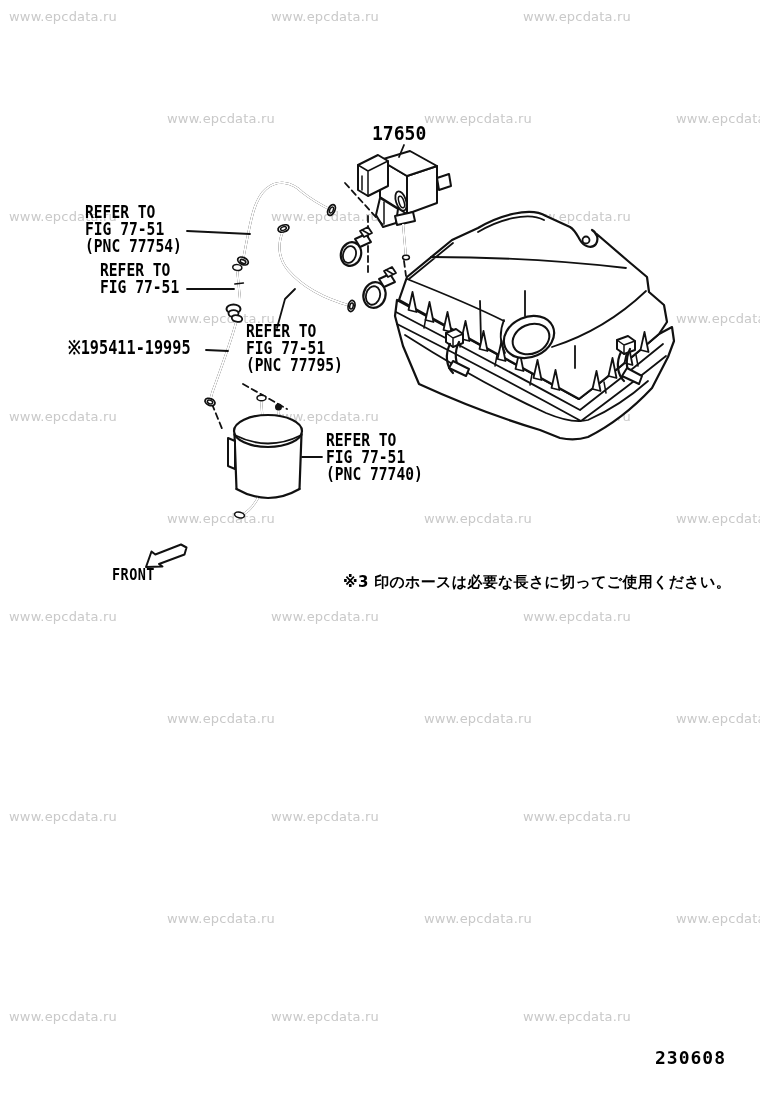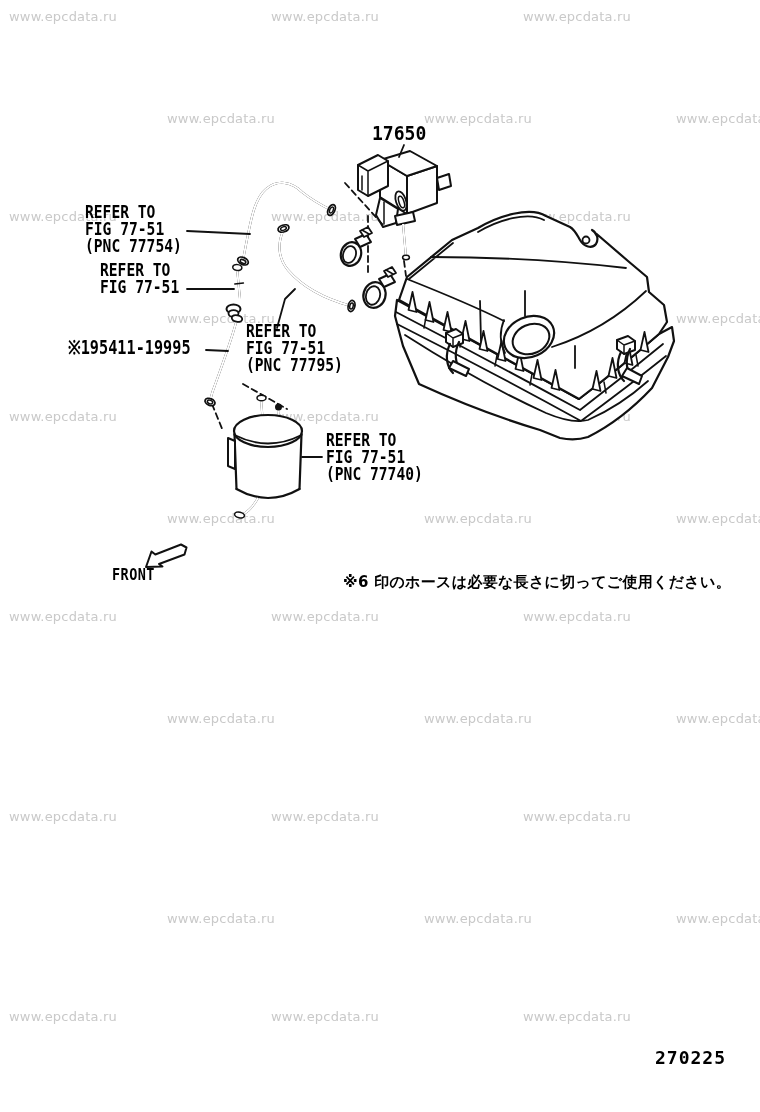--- a/index.html
+++ b/index.html
@@ -253,15 +253,15 @@
 </div>
 
 <div class="callout" style="left:326px;top:432px;">
   <div>REFER TO</div>
   <div>FIG 77-51</div>
   <div>(PNC 77740)</div>
 </div>
 
 <div class="callout front-label" style="left:112px;top:567px;">FRONT</div>
 
-<div class="note-jp" style="left:343px;top:573px;">※6 印のホースは必要な長さに切ってご使用ください。</div>
-
-<div class="fig-number" style="left:655px;top:1047px;">270225</div>
+<div class="note-jp" style="left:343px;top:573px;">※3 印のホースは必要な長さに切ってご使用ください。</div>
+
+<div class="fig-number" style="left:655px;top:1047px;">230608</div>
 
 </body></html>

